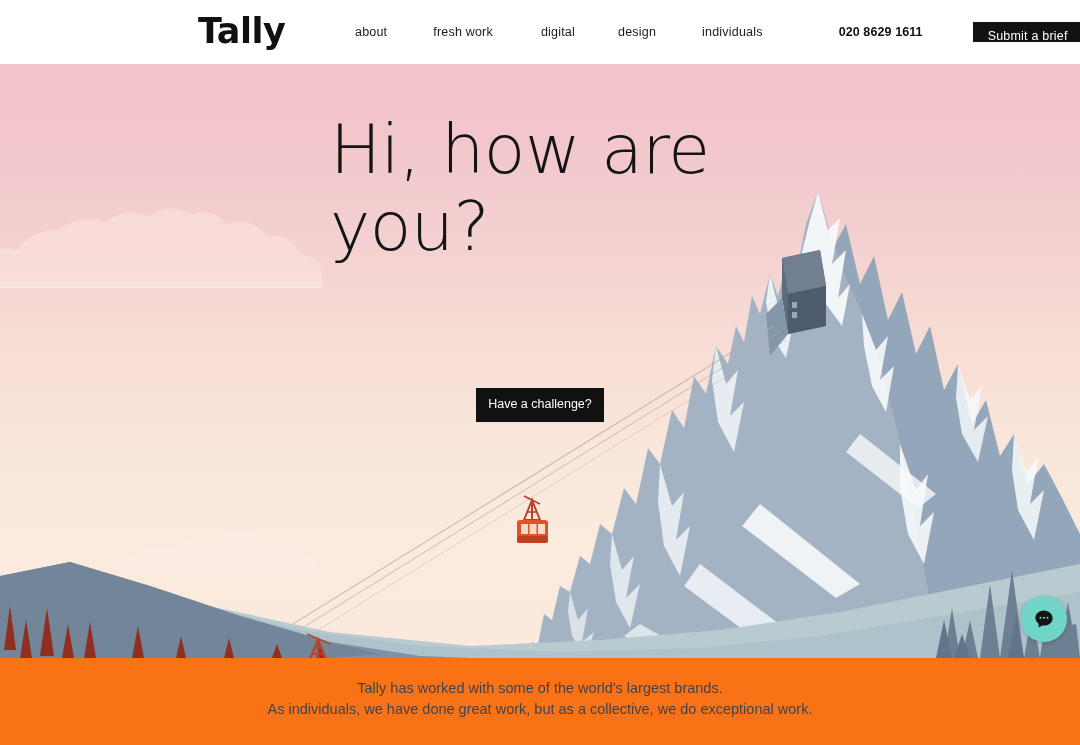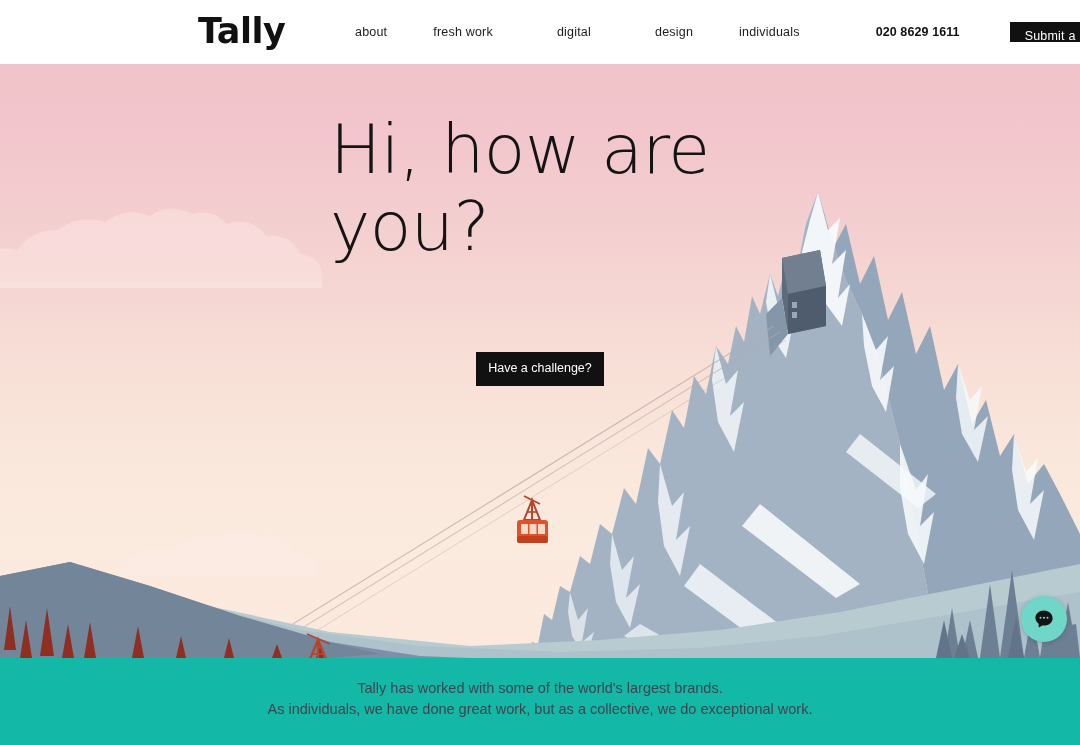--- a/index.html
+++ b/index.html
@@ -22,22 +22,22 @@
     font-size:35px; font-weight:700; letter-spacing:-0.5px;
     color:#111; line-height:40px;
   }
   .nav { position:absolute; left:355px; top:0; height:64px;
          display:flex; align-items:center; gap:4px; }
   .nav-item {
     font-size:12.5px; color:#1b1b1b; letter-spacing:.2px;
     cursor:pointer; white-space:nowrap;
   }
   .nav-item.about { margin-right:42px; }
-  .nav-item.freshwork { margin-right:60px; }
-  .nav-item.digital { margin-right:60px; }
+  .nav-item.freshwork { margin-right:44px; }
+  .nav-item.digital { margin-right:39px; }
   .nav-item.design { margin-right:42px; }
   .nav-item.development { margin-right:44px; }
   .nav-phone {
     font-size:12.5px; color:#111; font-weight:700; letter-spacing:.1px;
     white-space:nowrap; margin-right:46px; cursor:pointer;padding-left:28px;
   }
   .btn-dark {
     background:#111111; color:#ffffff;
     font-size:12.5px; letter-spacing:.2px;
     padding:8px 15px 0; border:none; cursor:pointer;
@@ -70,27 +70,27 @@
     position:absolute; left:290px; top:222px; width:500px;
     text-align:center;
     font-size:13.5px; line-height:21px; color:#2d2d2d;
   }
   .hero-cta-wrap {
     position:absolute; left:290px; top:288px; width:500px;
     text-align:center; pointer-events:auto;
   }
   .hero-cta {
     background:#111111; color:#fff; border:none;
-    font-size:12.5px; padding:10px 12px 11px; cursor:pointer; line-height:1;
+    font-size:12.5px; padding:10px 12px 11px; cursor:pointer; line-height:1;margin-top:36px;
   }
 
   
   .brands {
     position:absolute; top:658px; left:0; width:1080px; height:87px;
-    background:#14b8a6;
+    background:#f97316;
     display:flex; flex-direction:column;
     align-items:center; justify-content:flex-start;
     padding-top:20px;
   }
   .brands p {
     font-size:14.5px; line-height:21px; color:#3d4450; text-align:center;
   }
 
   
   .chat {

